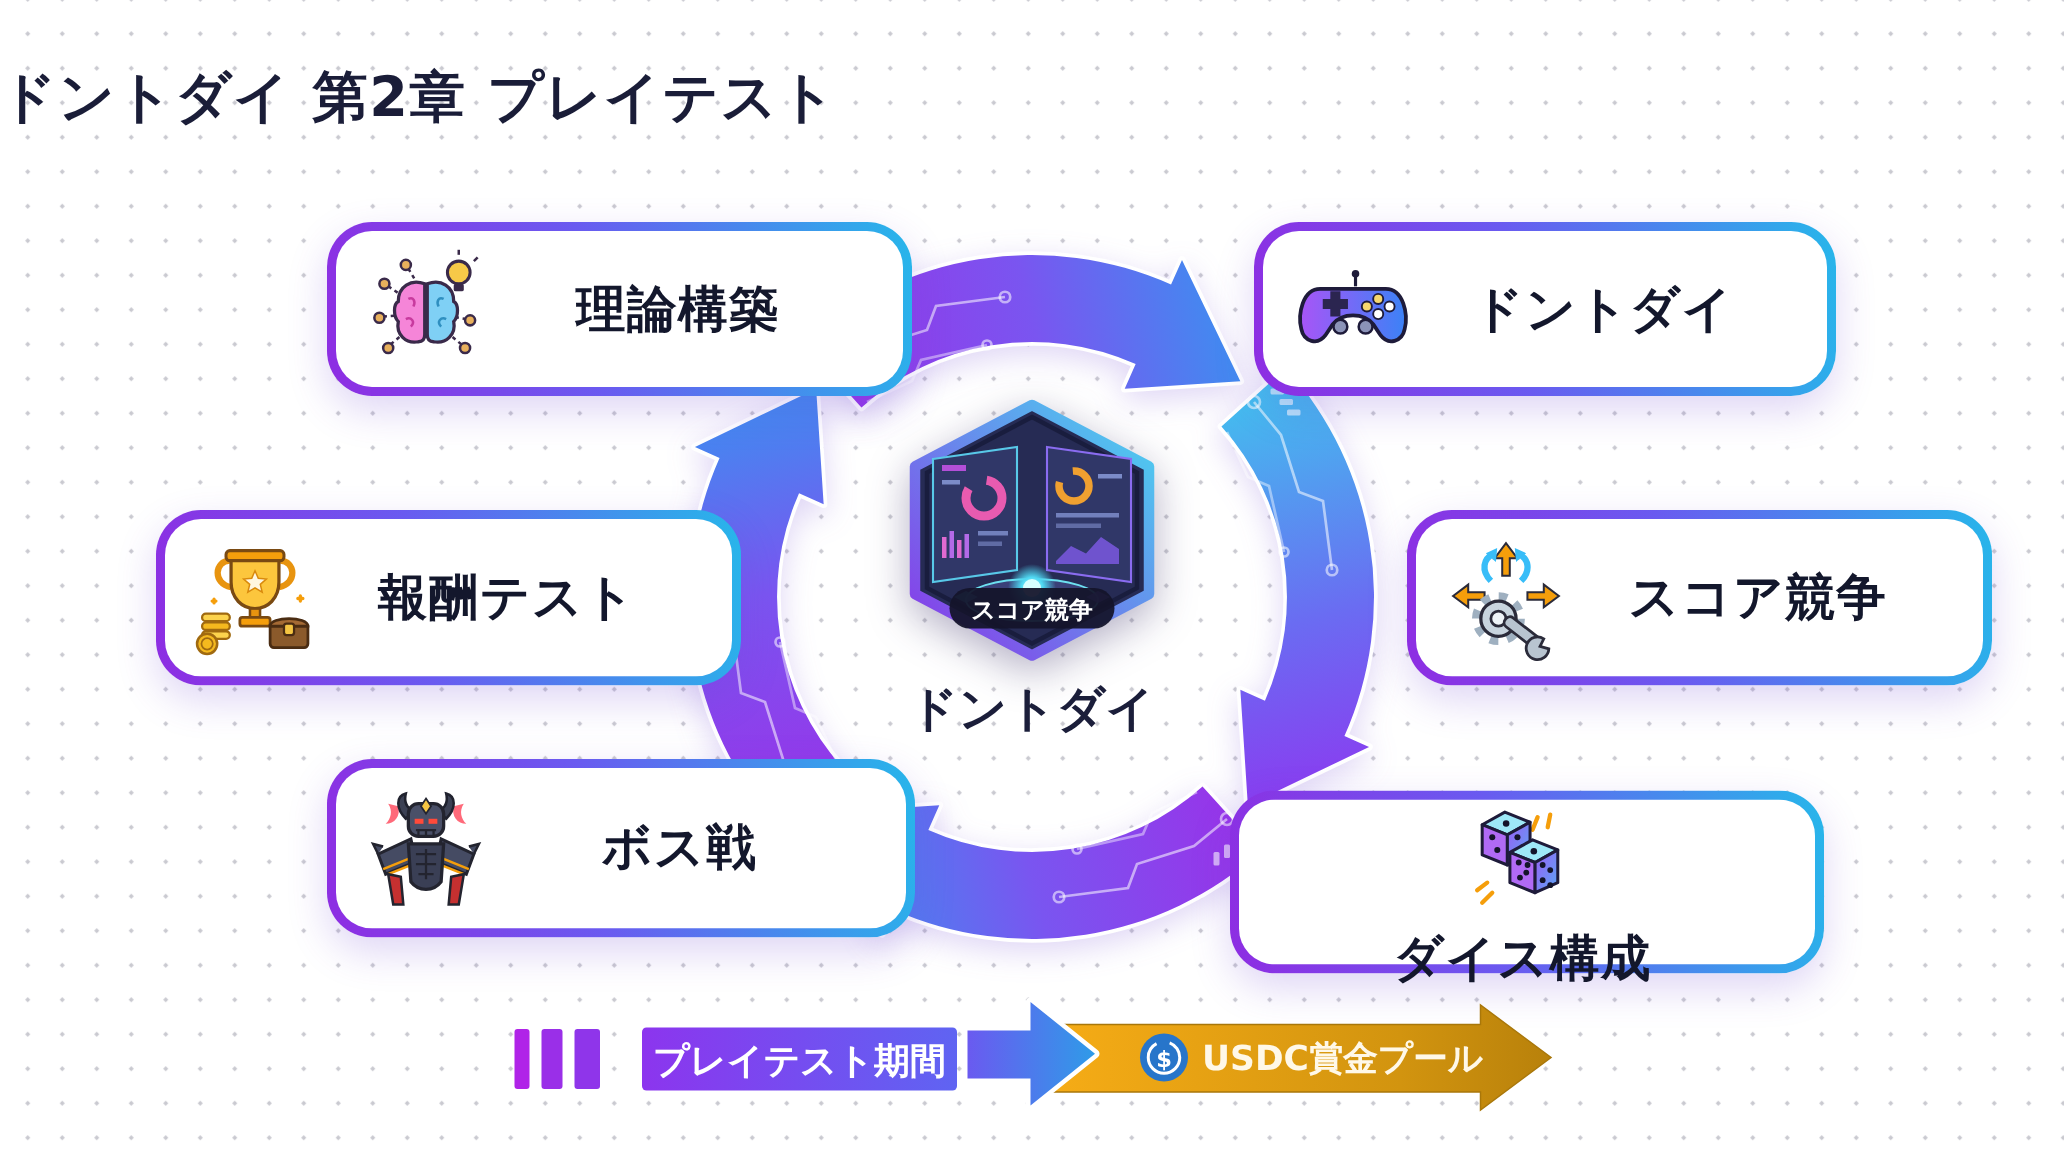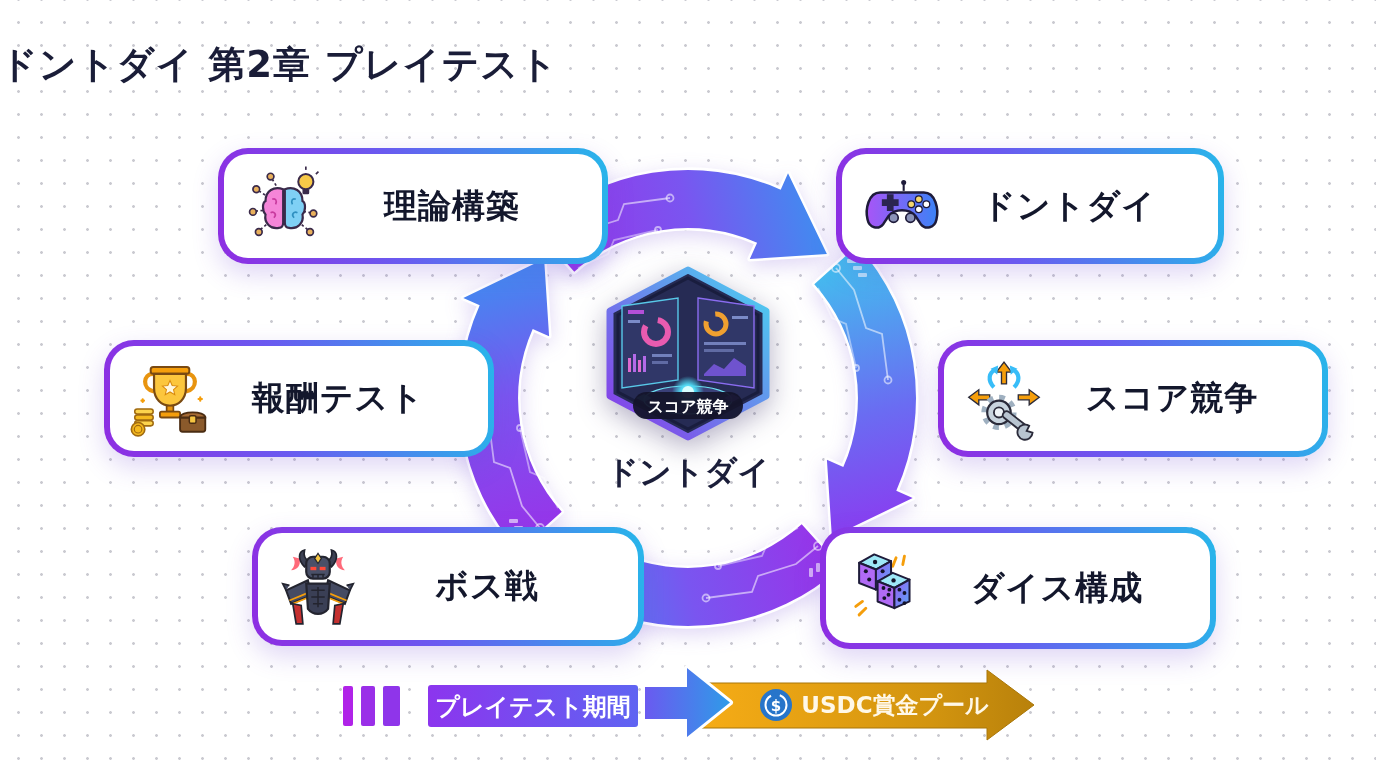--- a/index.html
+++ b/index.html
@@ -25,22 +25,22 @@
                linear-gradient(80deg,#8e2de2 0%,#6a5af0 45%,#27b6ea 100%) border-box;
     box-shadow:0 10px 26px rgba(110,70,210,0.22);
     padding:0 24px 0 18px;
   }
   .node .icon{width:84px;height:84px;flex:0 0 auto;}
   .node .label{flex:1;text-align:center;font-size:33px;font-weight:800;color:#13172c;letter-spacing:1px;}
   #node-theory{left:218px;top:148px;width:336px;height:104px;}
   #node-play  {left:836px;top:148px;width:334px;height:104px;}
   #node-reward{left:104px;top:340px;width:336px;height:105px;}
   #node-build {left:938px;top:340px;width:336px;height:105px;}
-  #node-boss  {left:218px;top:527px;width:338px;height:107px;margin-left:34px;}
-  #node-dice  {left:820px;top:527px;width:342px;height:110px;}
+  #node-boss  {left:218px;top:506px;width:338px;height:107px;}
+  #node-dice  {left:820px;top:527px;width:342px;height:110px;flex-direction:column;}
   
   .hex{position:absolute;left:598px;top:262px;width:180px;height:186px;z-index:3;
        filter:drop-shadow(0 8px 14px rgba(40,30,90,0.35));}
   .center-label{
     position:absolute;left:538px;top:452px;width:300px;z-index:3;text-align:center;
     font-size:32px;font-weight:700;color:#1b1e3a;line-height:1.28;
   }
   
   .legend{position:absolute;left:335px;top:662px;width:720px;height:92px;z-index:2;}
   svg text{font-family:"DejaVu Sans", sans-serif;}

